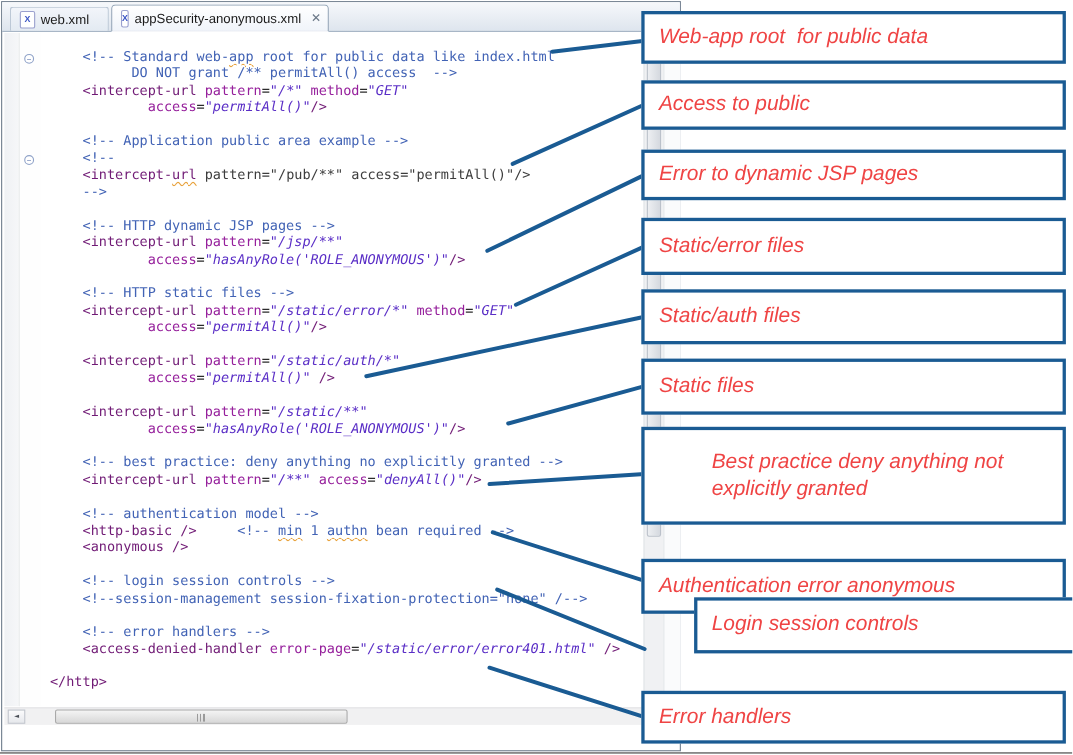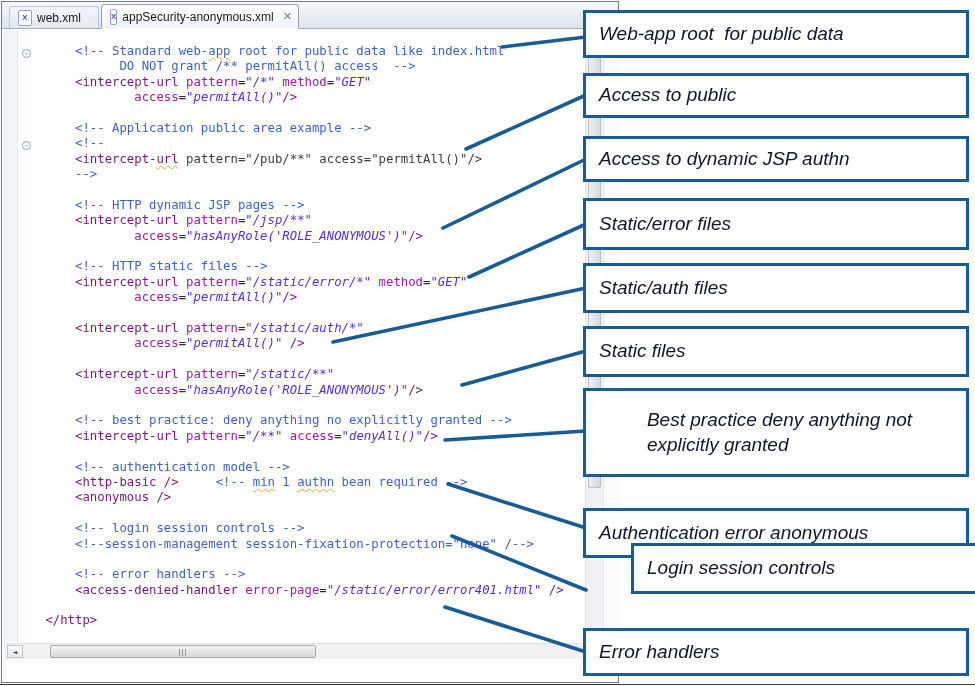--- a/index.html
+++ b/index.html
@@ -60,21 +60,21 @@
   .btab{position:absolute;top:0;height:22px;display:flex;align-items:center;padding:0 9px;
     font-size:12px;color:#111;}
   #btab-design{left:2px;border-right:1px solid #C4CCD6;}
   #btab-source{left:56px;background:#fff;border:1px solid #8C99A8;border-top:1px solid #fff;
     border-radius:0 0 3px 3px;}
   
   #connector-svg{position:absolute;left:0;top:0;z-index:15;}
   .callout{position:absolute;left:583px;width:386px;background:#fff;border:3px solid #1A5B93;
     box-sizing:border-box;display:flex;align-items:center;z-index:20;}
   .callout-label{padding-left:13px;padding-right:6px;font-size:19px;font-style:italic;
-    color:#0f172a;line-height:1.28;white-space:pre-wrap;}
+    color:#ef4444;line-height:1.28;white-space:pre-wrap;}
   #page-bottom-line{position:absolute;left:0;top:684px;width:975px;height:1px;background:#3A3A3A;}
 </style>
 </head>
 <body>
 
 <div id="stage">
 
   <div id="editor-window">
 
     <div id="tab-bar">
@@ -167,21 +167,21 @@
       <line x1="586" y1="652" x2="445" y2="607" stroke="#1A5B93" stroke-width="3.6" stroke-linecap="round"></line>
     </svg>
   <div id="callout-layer">
       <div class="callout" style="top: 10px; height: 48px;">
         <div class="callout-label">Web-app root  for public data</div>
       </div>
       <div class="callout" style="top: 73px; height: 45px;">
         <div class="callout-label">Access to public</div>
       </div>
       <div class="callout" style="top: 136px; height: 46px;">
-        <div class="callout-label">Access to dynamic JSP authn</div>
+        <div class="callout-label">Error to dynamic JSP pages</div>
       </div>
       <div class="callout" style="top: 198px; height: 52px;">
         <div class="callout-label">Static/error files</div>
       </div>
       <div class="callout" style="top: 263px; height: 50px;">
         <div class="callout-label">Static/auth files</div>
       </div>
       <div class="callout" style="top: 326px; height: 51px;">
         <div class="callout-label">Static files</div>
       </div>

